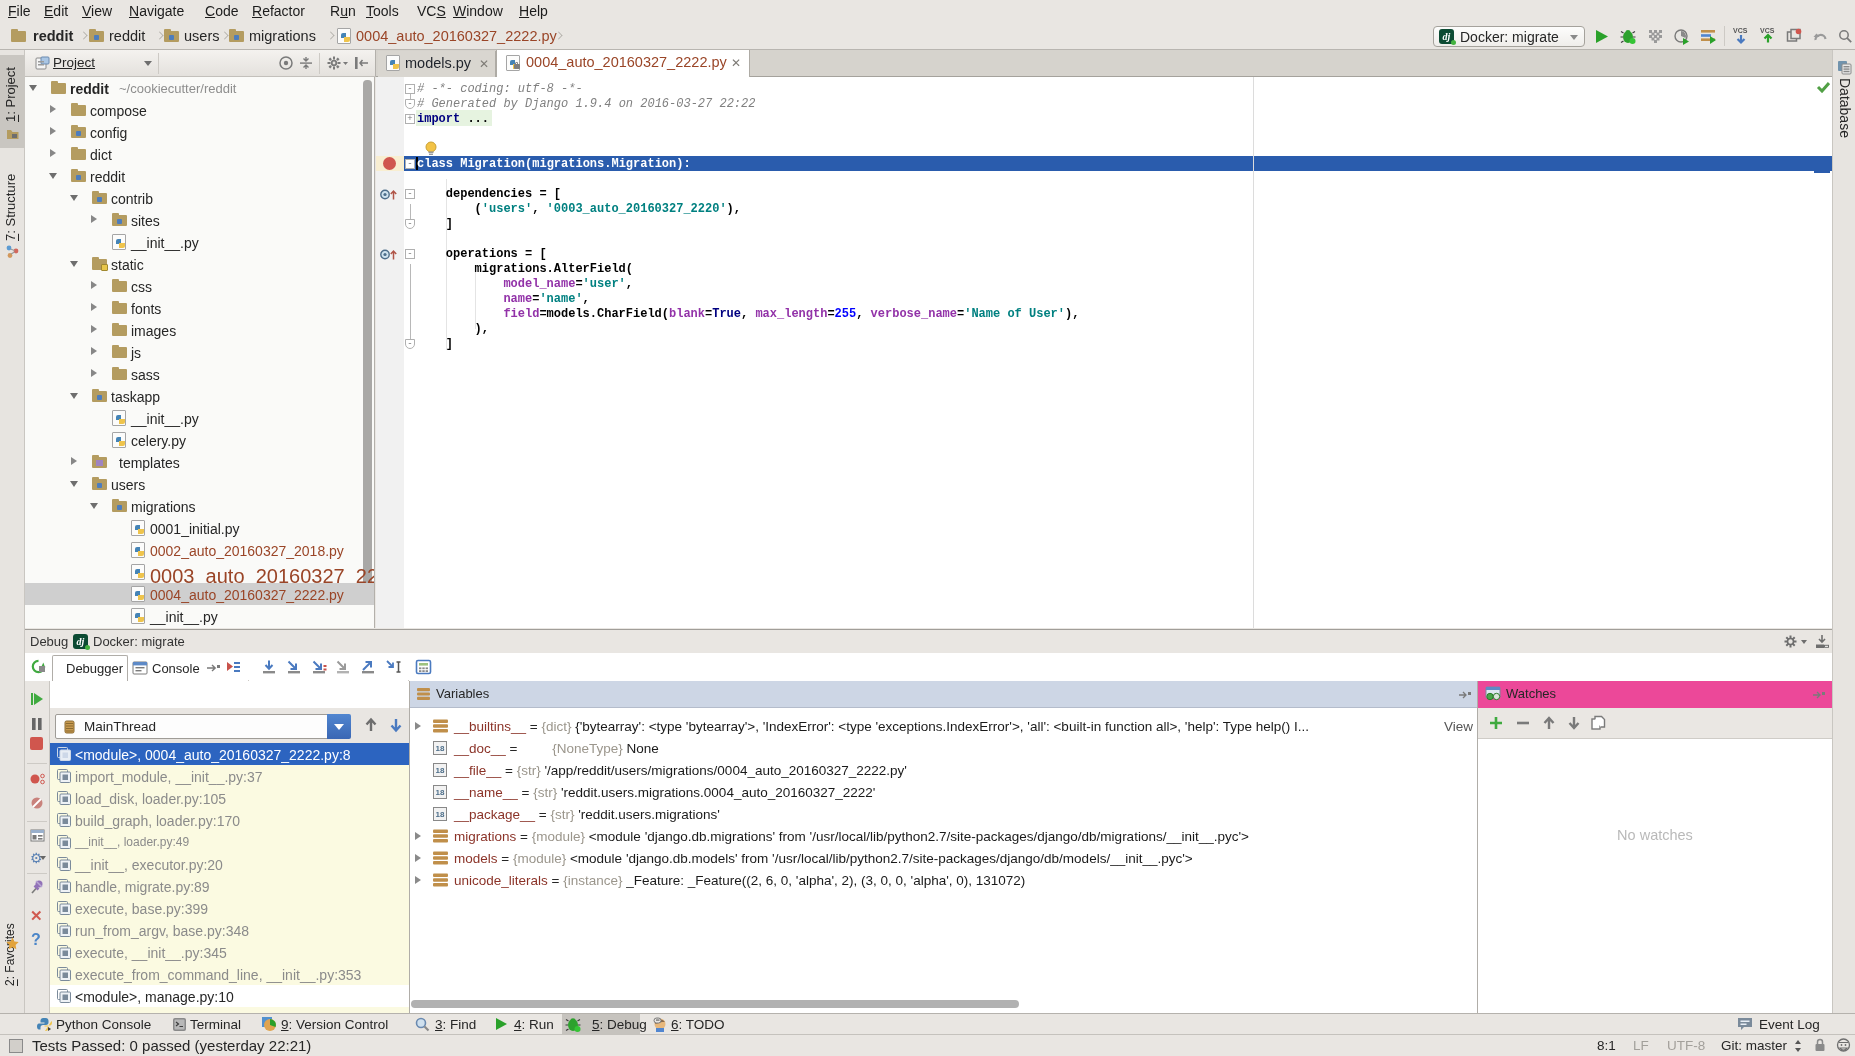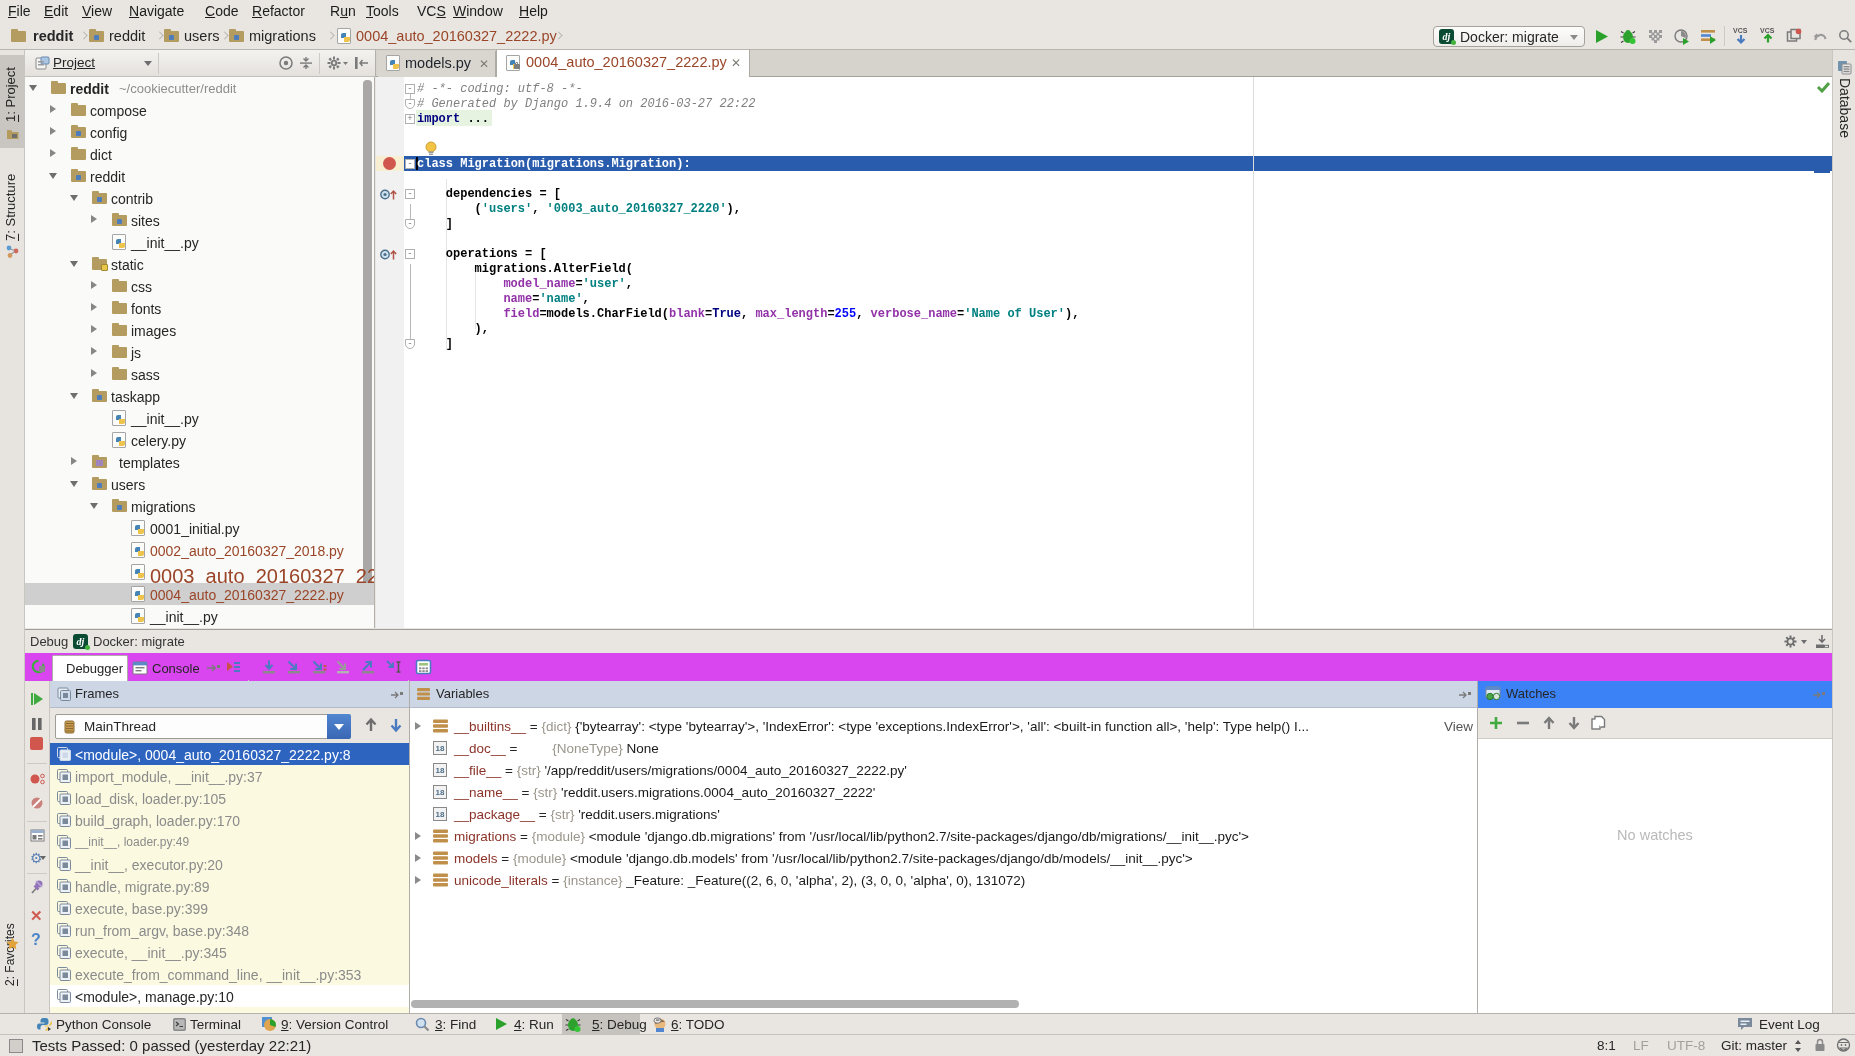--- a/index.html
+++ b/index.html
@@ -448,21 +448,21 @@
         </span>
 <span class="abs" style="left:1776px;top:9px;width:0;height:0;border-left:3.5px solid transparent;border-right:3.5px solid transparent;border-top:4.5px solid #6e6e6e;"></span>
 <span class="abs" style="left:1789px;top:2px;">
           <svg width="16" height="17">
             <path d="M8 2 v7 M5 6 l3 3.2 3-3.2" stroke="#6e6e6e" stroke-width="1.6" fill="none"></path>
             <rect x="2" y="11.5" width="8" height="3.5" fill="#6e6e6e"></rect>
             <rect x="10.5" y="12.3" width="4" height="2" fill="#fff" stroke="#6e6e6e"></rect>
           </svg>
         </span>
 </div>
-<div class="abs" style="left:0;top:23px;width:1807px;height:28px;background:#d946ef;">
+<div class="abs" style="left:0;top:23px;width:1807px;height:28px;background:#ffffff;">
 <span class="abs" style="left:5px;top:5px;">
           <svg width="17" height="17">
             <path d="M8.5 2.8 a5.7 5.7 0 1 0 5.7 5.7" fill="none" stroke="#3faa3f" stroke-width="2.2"></path>
             <path d="M14.2 4.5 v5 h-5z" fill="#3faa3f" transform="rotate(-20 14 7)"></path>
             <rect x="9" y="8" width="6" height="6" fill="#8a8a8a"></rect>
           </svg>
         </span>
 <div class="abs" style="left:27px;top:2px;width:76px;height:26px;background:#fff;border:1px solid #b0ada8;border-bottom:none;border-radius:2px 2px 0 0;"></div>
 <span class="abs" style="left:41px;top:8px;font-size:13px;color:#262626;">Debugger</span>
 <span class="abs" style="left:107px;top:7px;">
@@ -592,36 +592,20 @@
             <circle cx="9" cy="5" r="3.5" fill="#9272b8"></circle>
             <path d="M4.5 6.5 l4 4" stroke="#9272b8" stroke-width="2.5"></path>
             <path d="M2 14 l4-4.5" stroke="#7a7a7a" stroke-width="1.6"></path>
             <path d="M6 2 l6 6" stroke="#b9a8d4" stroke-width="1.4"></path>
           </svg>
         </span>
 <span class="abs" style="left:5px;top:226px;font-size:15px;font-weight:bold;color:#d05a50;">✕</span>
 <span class="abs" style="left:6px;top:250px;font-size:16px;font-weight:bold;color:#4a85c8;">?</span>
 </div>
 <div class="abs" style="left:25px;top:51px;width:360px;height:333px;background:#fff;border-right:1px solid #b0ada8;overflow:hidden;">
-<div class="abs" style="left:0;top:0;width:360px;height:27px;background:#cdd6e5;border-bottom:1px solid #b4bccb;">
-<span class="abs" style="left:6px;top:5px;">
-            <svg width="16" height="16">
-              <rect x="2" y="2" width="10" height="10" rx="1" fill="#e8eef5" stroke="#7a8a9a"></rect>
-              <rect x="4.5" y="4.5" width="10" height="10" rx="1" fill="#cfdceb" stroke="#7a8a9a"></rect>
-              <rect x="7" y="7" width="5" height="5" fill="#7a8a9a"></rect>
-            </svg>
-          </span>
-<span class="abs" style="left:25px;top:5px;font-size:13px;color:#262626;">Frames</span>
-<span class="abs" style="left:340px;top:9px;">
-            <svg width="14" height="10">
-              <path d="M1 5 h7 M5 2 l3 3 -3 3" stroke="#7a7a7a" stroke-width="1.3" fill="none"></path>
-              <rect x="10" y="2" width="3" height="3" fill="#7a7a7a"></rect>
-            </svg>
-          </span>
-</div>
 <div class="abs" style="left:0;top:27px;width:360px;height:35px;background:#e9e6e2;">
 <div class="abs" style="left:5px;top:6px;width:295px;height:25px;background:#fdfdfd;border:1px solid #9f9c97;border-radius:2px;">
 <span class="abs" style="left:6px;top:4px;">
               <svg width="15" height="16">
                 <rect x="3" y="2" width="9" height="12" rx="1.5" fill="#c89a50" stroke="#8a6a30"></rect>
                 <g stroke="#8a6a30" stroke-width="1">
                   <path d="M4 4.5 h7 M4 7 h7 M4 9.5 h7 M4 12 h7"></path>
                 </g>
               </svg>
             </span>
@@ -819,21 +803,21 @@
               <rect x="1" y="0.5" width="15" height="3.6" rx="1"></rect>
               <rect x="1" y="5.2" width="15" height="3.6" rx="1"></rect>
               <rect x="1" y="9.9" width="15" height="3.6" rx="1"></rect>
             </g>
           </svg>
         </span>
 <span class="abs" style="left:44px;top:191.5px;font-size:13.5px;white-space:nowrap;"><span style="color:#8b3328;">unicode_literals</span><span style="color:#262626;"> = </span><span style="color:#9b968c;">{instance}</span><span style="color:#1a1a1a;"> _Feature: _Feature((2, 6, 0, 'alpha', 2), (3, 0, 0, 'alpha', 0), 131072)</span></span>
 <div class="abs" style="left:1px;top:319px;width:608px;height:8px;background:#b1b1b1;border-radius:4px;"></div>
 </div>
 <div class="abs" style="left:1453px;top:51px;width:354px;height:333px;background:#fff;overflow:hidden;">
-<div class="abs" style="left:0;top:0;width:354px;height:30px;background:#3b82f6;border-bottom:1px solid #b4bccb;">
+<div class="abs" style="left:0;top:0;width:354px;height:30px;background:#ec4899;border-bottom:1px solid #b4bccb;">
 <span class="abs" style="left:7px;top:5px;">
             <svg width="17" height="15">
               <rect x="1" y="1" width="14" height="11" rx="1" fill="#dfe8f2" stroke="#7a8a9a"></rect>
               <rect x="1" y="1" width="14" height="3" fill="#5e8ac7"></rect>
               <circle cx="5" cy="10.5" r="3.2" fill="#4aa54a" stroke="#2c7a2c"></circle>
               <circle cx="11.5" cy="10.5" r="3.2" fill="#dbe6db" stroke="#2c7a2c"></circle>
               <path d="M8.2 10.5 h0.4" stroke="#2c7a2c"></path>
             </svg>
           </span>
 <span class="abs" style="left:28px;top:5px;font-size:13px;color:#262626;">Watches</span>

